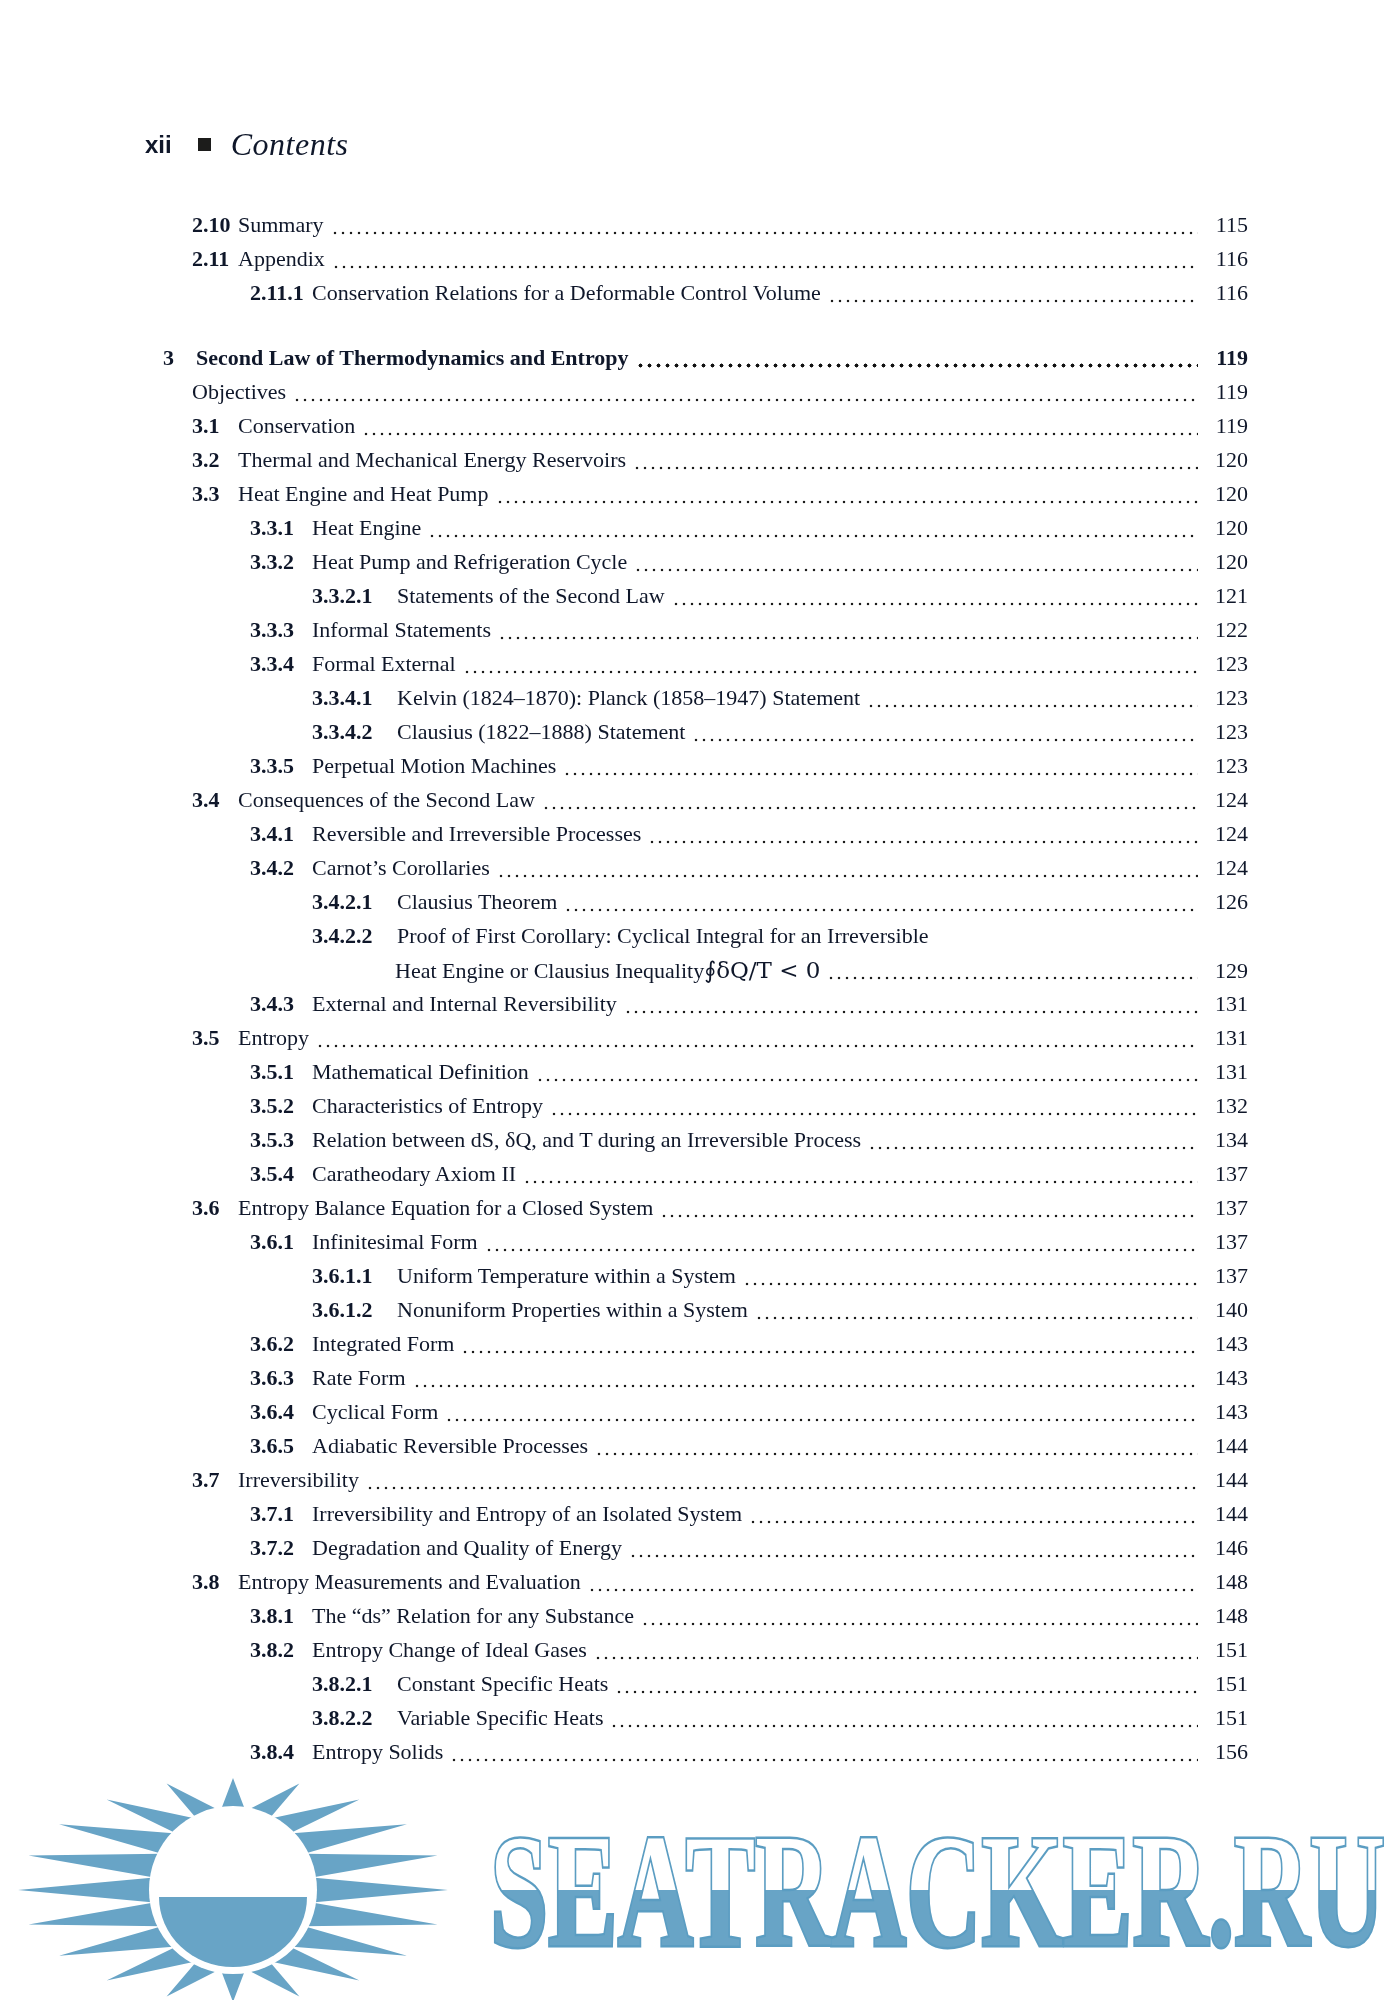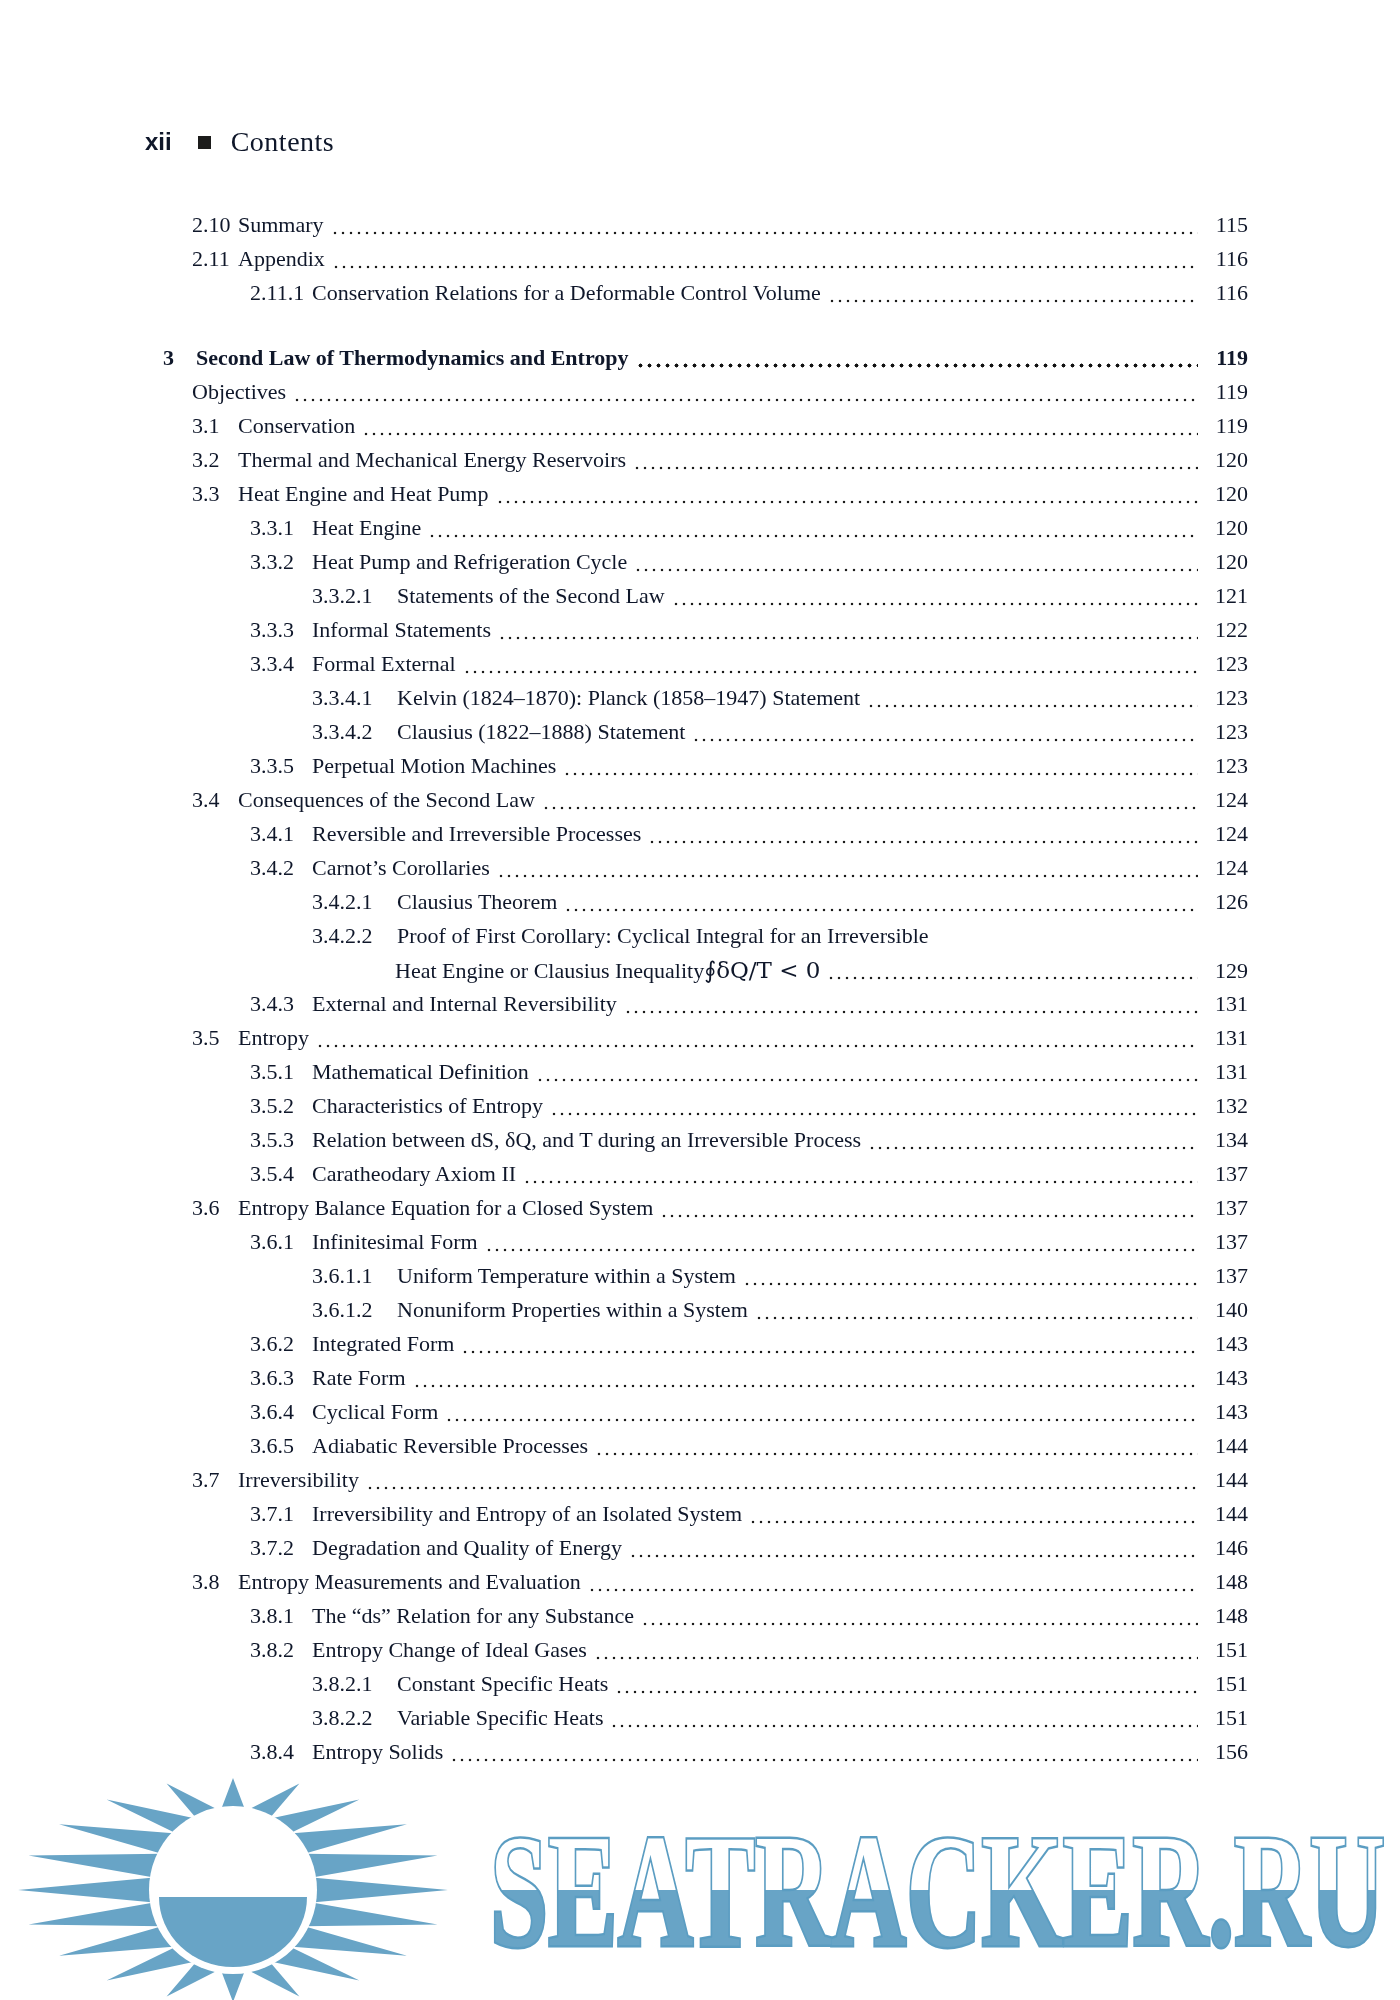--- a/index.html
+++ b/index.html
@@ -2,27 +2,27 @@
 <html><head>
 <meta charset="utf-8">
 <style>
   html,body{margin:0;padding:0;background:#e8e8e8;}
   .page{position:relative;width:1400px;height:2000px;background:#ffffff;overflow:hidden;
         font-family:"Liberation Serif",serif;color:#0f172a;}
   
   .header{position:absolute;top:126px;left:145px;display:flex;align-items:center;}
   .folio{font-family:"Liberation Sans",sans-serif;font-weight:bold;font-size:24px;}
   .sq{display:inline-block;width:13px;height:13px;background:#1c1c1b;margin:0 20px 0 26px;}
-  .htitle{font-size:28px;letter-spacing:0.5px;}
+  .htitle{font-style:italic;font-size:32px;letter-spacing:0.5px;}
   
   .toc{position:absolute;top:208px;left:0;right:0;}
   .row{display:flex;align-items:baseline;height:34px;padding-right:152px;font-size:22px;line-height:34px;}
   .row.gap{margin-top:31px;}
   .row.bold{font-weight:bold;}
-  .num{flex:0 0 auto;}
+  .num{flex:0 0 auto;font-weight:bold;}
   .title{flex:0 1 auto;white-space:nowrap;}
   .formula{flex:0 0 auto;font-family:"DejaVu Serif","DejaVu Sans",serif;font-size:23px;white-space:pre;}
   .lv-chapter{padding-left:163px;}
   .lv-chapter .num{width:33px;}
   .lv-l1{padding-left:192px;}
   .lv-l1 .num{width:46px;}
   .lv-l2{padding-left:250px;}
   .lv-l2 .num{width:62px;}
   .lv-l3{padding-left:312px;}
   .lv-l3 .num{width:85px;}

